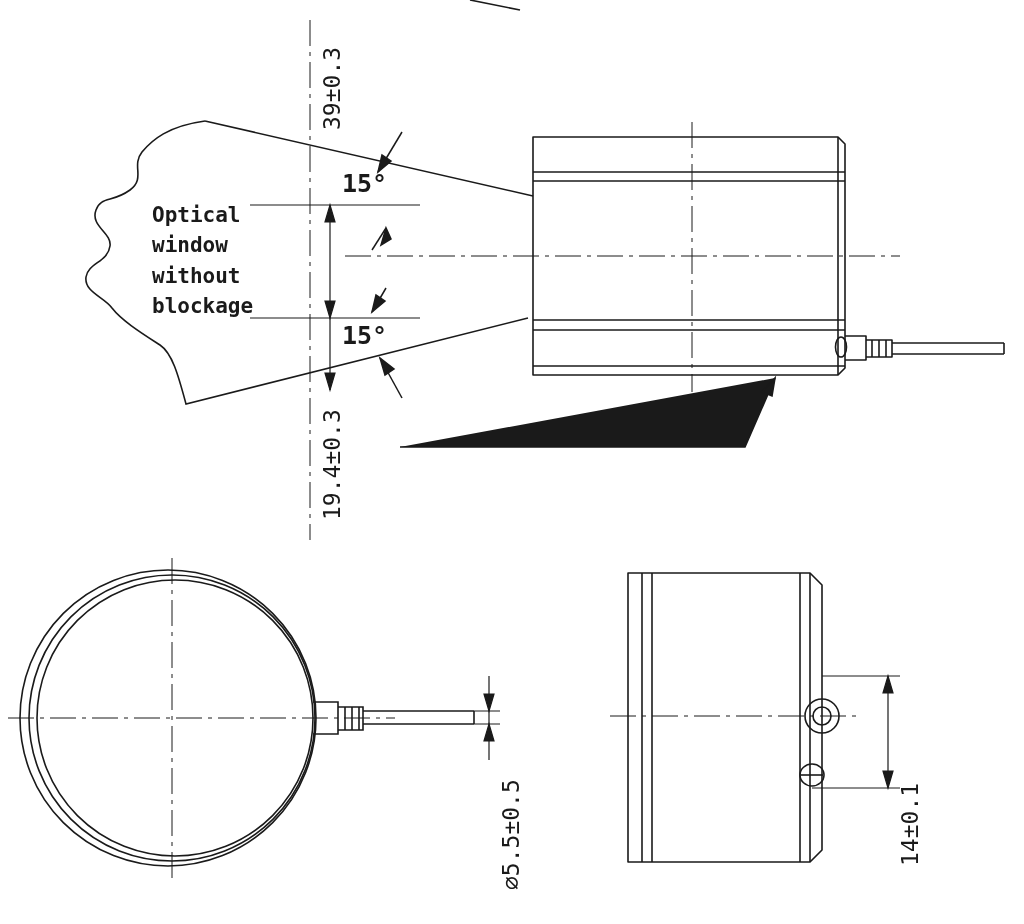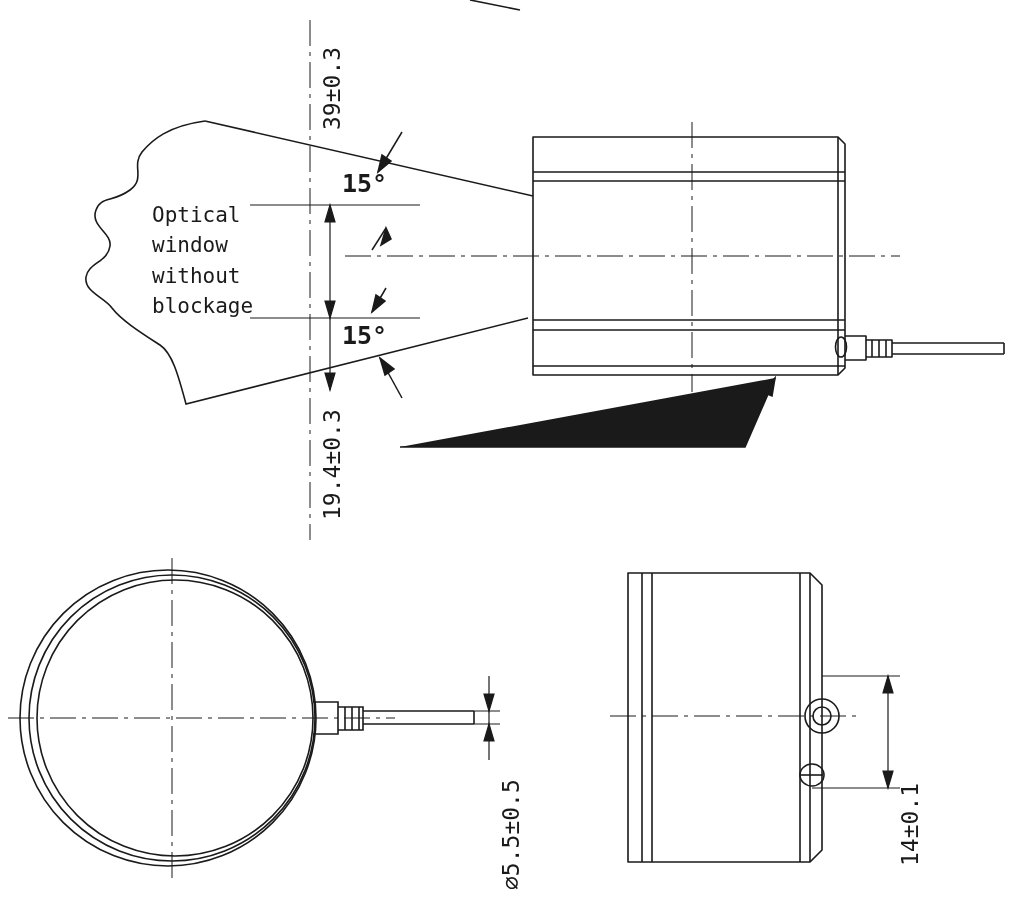--- a/index.html
+++ b/index.html
@@ -35,21 +35,21 @@
     color: #1a1a1a;
     white-space: pre;
     line-height: 1.25;
   }
   .dim-text {
     font-size: 23px;
     letter-spacing: 0px;
   }
   .note-text {
     font-size: 21px;
-    font-weight: normal;
+    font-weight: bold;
     line-height: 1.45;
   }
   .big-note {
     font-size: 25px;
     font-weight: bold;
   }
   .vert {
     transform-origin: 0 0;
     transform: rotate(-90deg);
   }

